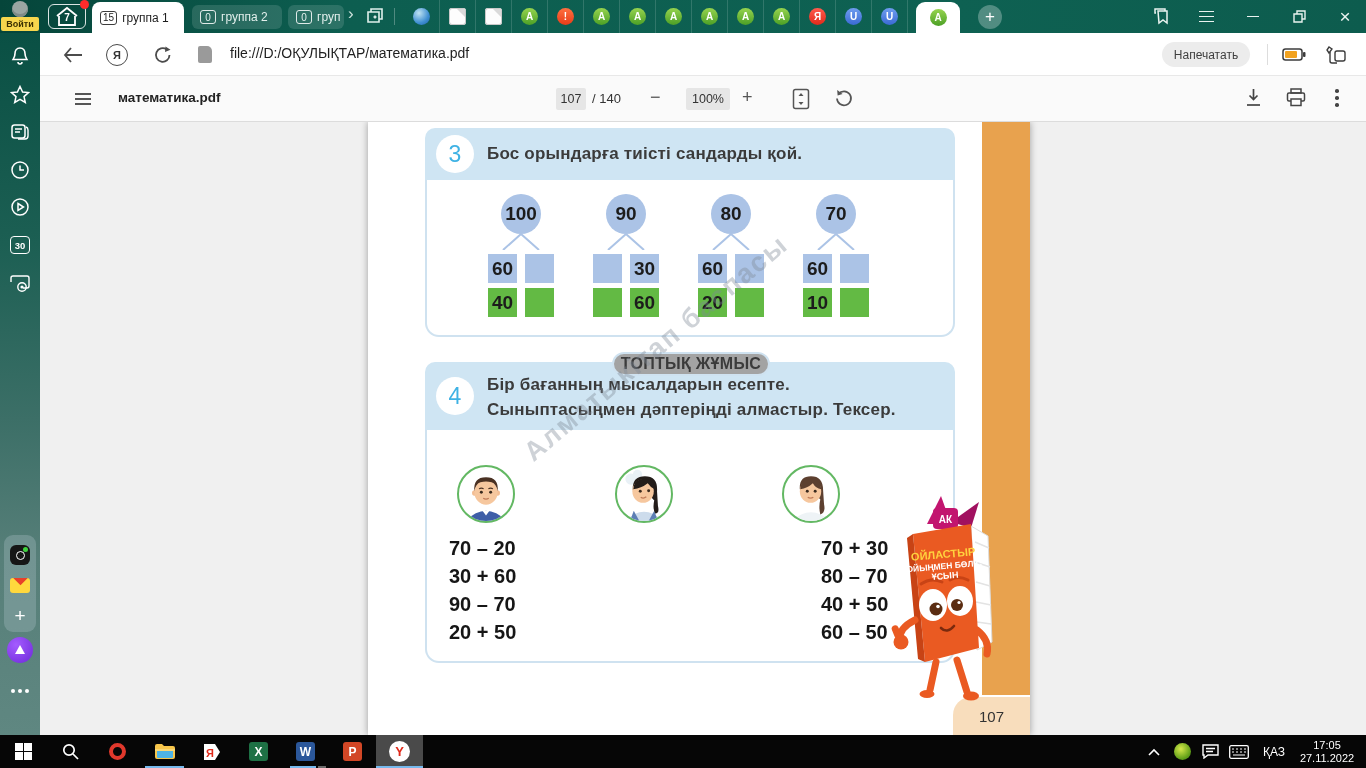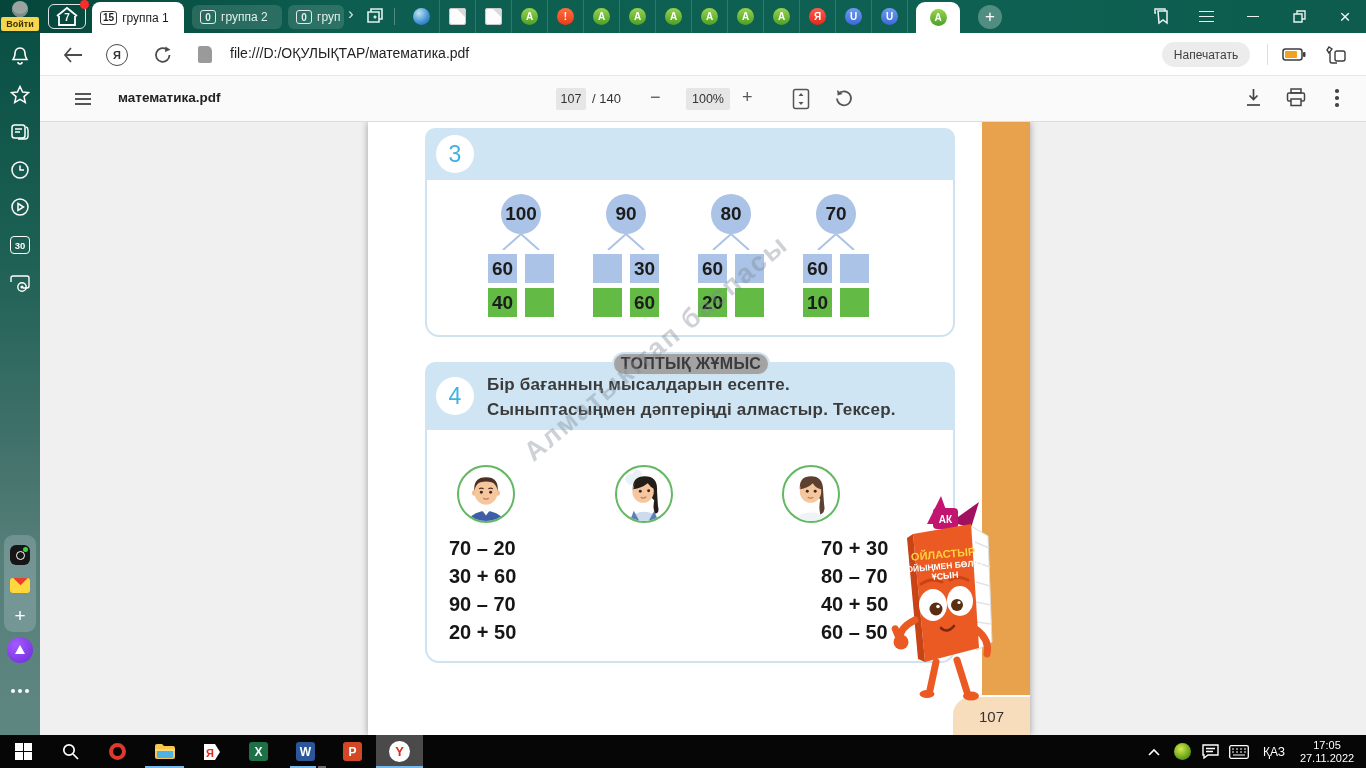--- a/index.html
+++ b/index.html
@@ -14,21 +14,21 @@
     box-shadow:inset 0 -3px 0 #7e8a87; }
   .signin { position:absolute; left:1px; top:17px; width:38px; height:14px; background:#f7d64d; color:#3a2f00;
     font-size:9px; font-weight:bold; text-align:center; line-height:14px; border-radius:2px; }
   .home-tab { position:absolute; left:48px; top:4px; width:38px; height:25px; border:1.5px solid rgba(255,255,255,.85);
     border-radius:6px; display:flex; align-items:center; justify-content:center; }
   .home-num { color:#fff; font-size:10px; font-weight:bold; position:absolute; top:7px; }
   .red-dot { position:absolute; right:-4px; top:-5px; width:9px; height:9px; border-radius:50%; background:#ff2b2b; }
   .tab { position:absolute; top:5px; height:24px; border-radius:6px; background:rgba(255,255,255,.13);
     display:flex; align-items:center; gap:5px; padding:0 8px; color:#e2efec; font-size:12px; }
   .tab .counter { min-width:16px; height:14px; border:1.4px solid rgba(255,255,255,.85); border-radius:3px;
-    font-size:10px; font-weight:bold; display:flex; align-items:center; justify-content:center; padding:0 2px; }
+    font-size:10px; font-weight:normal; display:flex; align-items:center; justify-content:center; padding:0 2px; }
   .tab.active { top:2px; height:31px; border-radius:8px 8px 0 0; background:#fff; color:#1d1d1d; }
   .tab.active .counter { border-color:#3c3c3c; }
   .chev { position:absolute; left:348px; top:4px; color:#cfe3de; font-size:17px; }
   .newtab-ic { position:absolute; left:366px; top:7px; }
   .vdiv { position:absolute; top:8px; width:1px; height:17px; background:rgba(255,255,255,.28); }
   .favrow { position:absolute; left:404px; top:0; height:33px; display:flex; }
   .favcell { width:36px; height:33px; display:flex; align-items:center; justify-content:center;
     border-right:1px solid rgba(255,255,255,.15); }
   .fav { width:17px; height:17px; border-radius:50%; display:flex; align-items:center; justify-content:center;
     font-size:10px; font-weight:bold; color:#fff; }
@@ -405,20 +405,21 @@
     </div>
   </div>
 
   <div class="viewer">
     <div class="pdfpage">
 
       <div class="orange-strip"></div>
 
       <div class="ex-header" style="top:6px;height:52px;">
         <div class="ex-circle" style="top:7px;">3</div>
+        <div class="ex-text" style="position:absolute;left:62px;top:16px;">Бос орындарға тиісті сандарды қой.</div>
       </div>
       <div class="ex-box" style="top:58px;height:157px;">
 
         <div class="tree" style="left:61px;">
           <div class="tree-circle">100</div>
           <svg width="66" height="16">
               <path d="M33 0 L15 16 M33 0 L51 16" stroke="#abc3e6" stroke-width="2" fill="none"></path>
             </svg>
           <div class="tree-row">
               <span class="tcell blue">60</span>

